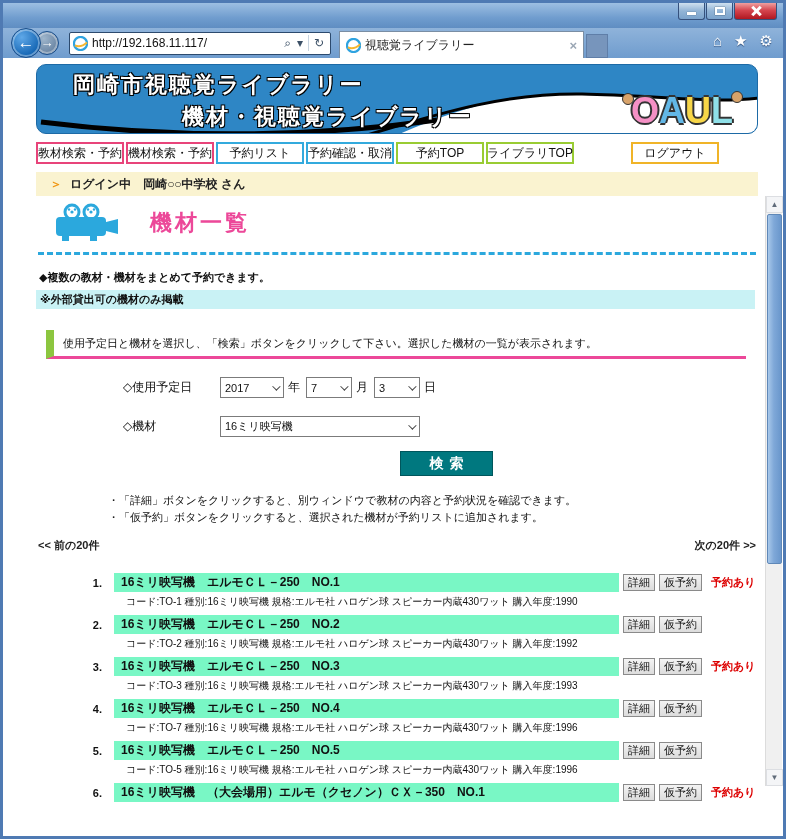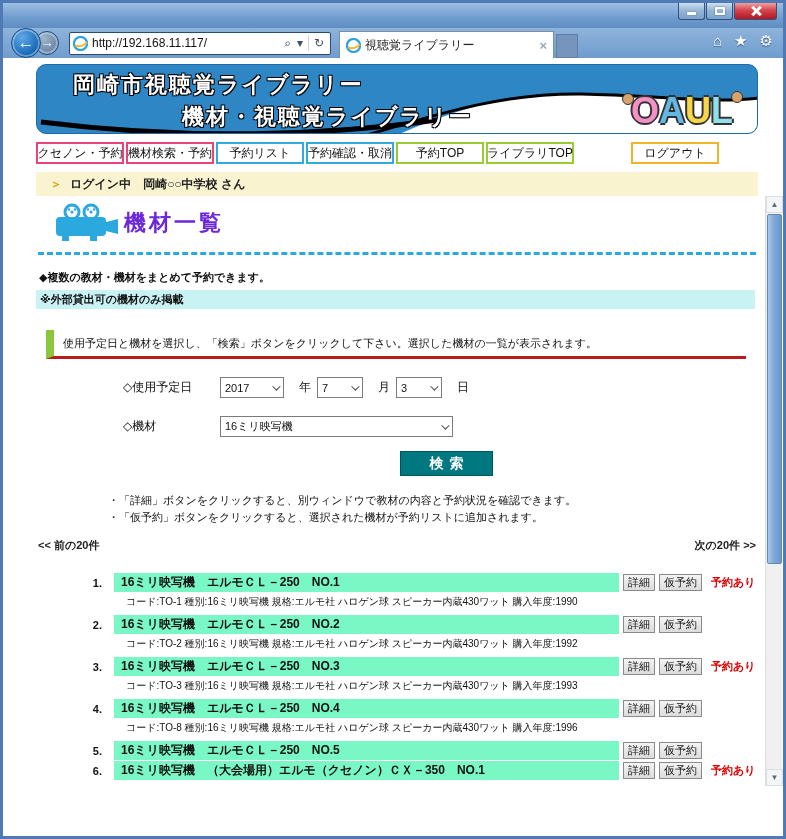--- a/index.html
+++ b/index.html
@@ -27,21 +27,21 @@
                 border:1px solid #1a4f8c; box-shadow:0 0 0 2px rgba(255,255,255,.35) inset;
                 color:#fff; font-size:17px; line-height:27px; text-align:center; margin-left:8px; z-index:2; }
   .nav-circle.fwd { width:24px; height:24px; background:radial-gradient(circle at 35% 30%,#9fb6cc,#6b86a4 70%);
                     font-size:13px; line-height:22px; margin-left:-6px; z-index:1; }
   .addressbar { width:262px; height:23px; background:#fff; border:1px solid #2c4a6e; border-radius:2px;
                 margin-left:10px; display:flex; align-items:center; padding:0 3px; }
   .addressbar .url { flex:1; font-size:12px; color:#111; white-space:nowrap; overflow:hidden; }
   .mini-ie { width:15px; height:15px; margin-right:4px; flex:none; }
   .icon-small { font-size:12px; color:#3c5066; margin:0 3px; }
   .addr-sep { width:1px; height:16px; background:#c8d4e0; margin:0 2px; }
-  .tab { width:215px; height:27px; background:#fff; border:1px solid #7a8ea4; border-bottom:none;
+  .tab { width:245px; height:27px; background:#fff; border:1px solid #7a8ea4; border-bottom:none;
          margin-left:8px; margin-top:3px; align-self:flex-end; display:flex; align-items:center; padding:0 6px; }
   .tab-title { flex:1; font-size:12px; color:#222; white-space:nowrap; overflow:hidden; }
   .tab-close { color:#9aa6b4; font-size:13px; font-weight:bold; }
   .tab-ghost { width:22px; height:24px; background:#7795bc; border:1px solid #5f7ea8; align-self:flex-end; margin-left:2px; }
   .navbar-right { position:absolute; right:10px; top:4px; display:flex; gap:12px; color:#fff; font-size:15px;
                   text-shadow:0 1px 1px #30507c; }
 
   .menubar { height:25px; background:#f8f9fb; border-bottom:1px solid #d8dde4; display:flex; align-items:center;
              padding-left:10px; gap:24px; font-size:12px; color:#111; }
 
@@ -71,34 +71,34 @@
   .nav-btn.logout { margin-left:55px; }
 
   
   .loginbar { width:722px; height:24px; background:#faf3d0; margin-top:8px; display:flex; align-items:center;
               font-size:12px; font-weight:bold; color:#222; padding-left:14px; }
   .login-arrow { color:#f09510; margin-right:8px; font-weight:bold; }
 
   
   .frame { margin-top:6px; width:722px; }
   .pagehead { display:flex; align-items:center; margin-left:12px; height:42px; }
-  .page-title { font-size:22px; font-weight:bold; color:#6d28d9; letter-spacing:3px; }
+  .page-title { font-size:22px; font-weight:bold; color:#ec4899; letter-spacing:3px; margin-left:26px; }
   .dashrule { border:none; border-top:3px dashed #2ba8dd; margin:8px 2px 0 2px; }
   .notice1 { font-size:11px; font-weight:bold; color:#111; margin:15px 0 0 3px; }
   .notice2 { font-size:11px; font-weight:bold; color:#111; background:#c9f2f5; margin-top:5px;
              padding:2px 0 2px 4px; width:719px; }
-  .instruction { margin:21px 0 6px 10px; width:700px; border-left:8px solid #8cc63f; border-bottom:3px solid #b91c1c;
+  .instruction { margin:21px 0 6px 10px; width:700px; border-left:8px solid #8cc63f; border-bottom:3px solid #ec4899;
                  padding:6px 0 5px 9px; font-size:11px; color:#111; }
   .formrow { display:flex; align-items:center; margin-left:87px; margin-top:18px; font-size:12px; color:#111; }
   .form-label { width:97px; }
   .sel { height:21px; background:#fff; border:1px solid #7b7b7b; display:inline-flex; align-items:center;
-         font-size:11px; color:#111; padding-left:4px; position:relative; margin-right:13px; }
+         font-size:11px; color:#111; padding-left:4px; position:relative; margin-right:2px; }
   .sel .chev { margin-left:auto; margin-right:5px; width:6px; height:6px; border-right:1px solid #444;
                border-bottom:1px solid #444; transform:rotate(45deg) translateY(-2px); }
-  .sel-year { width:64px; } .sel-md { width:46px; } .sel-equip { width:233px; }
+  .sel-year { width:64px; } .sel-md { width:46px; } .sel-equip { width:200px; }
   .unit { margin:0 6px 0 2px; }
   .search-btn { display:block; margin:14px 0 0 364px; width:93px; height:25px; background:#00787f; color:#fff;
                 border:1px solid #00565c; font-size:14px; font-weight:bold; letter-spacing:6px; 
                 line-height:23px; padding-left:6px; }
   .notes { margin:16px 0 0 72px; font-size:11px; color:#111; line-height:17px; }
   .pager { display:flex; justify-content:space-between; font-size:11px; font-weight:bold; color:#222;
            margin:12px 2px 20px 2px; }
 
   
   .item { margin-left:40px; margin-bottom:1px; }
@@ -186,21 +186,21 @@
           <span class="critter" style="position:static;margin:0 -3px 26px 0;"></span>
           <span class="logo-letter" style="color:#f590c5">O</span>
           <span class="logo-letter" style="color:#62b7e6">A</span>
           <span class="logo-letter" style="color:#f7d648">U</span>
           <span class="logo-letter" style="color:#8fe0e8">L</span>
           <span class="critter" style="position:static;margin:0 0 28px -2px;"></span>
         </div>
       </div>
 
       <div class="navrow">
-        <div class="nav-btn c-pink">クセノン・予約</div>
+        <div class="nav-btn c-pink">教材検索・予約</div>
         <div class="nav-btn c-pink">機材検索・予約</div>
         <div class="nav-btn c-blue">予約リスト</div>
         <div class="nav-btn c-blue">予約確認・取消</div>
         <div class="nav-btn c-green">予約TOP</div>
         <div class="nav-btn c-green">ライブラリTOP</div>
         <div class="nav-btn c-orange logout">ログアウト</div>
       </div>
 
       <div class="loginbar">
         <span class="login-arrow">＞</span>
@@ -303,30 +303,31 @@
           <div class="item-detail">コード:TO-3 種別:16ミリ映写機 規格:エルモ社 ハロゲン球 スピーカー内蔵430ワット 購入年度:1993</div>
         </div>
 
         <div class="item">
           <div class="item-top">
             <span class="item-no">4.</span>
             <div class="item-bar">16ミリ映写機　エルモＣＬ－250　NO.4</div>
             <button class="btn-s">詳細</button>
             <button class="btn-s">仮予約</button>
           </div>
-          <div class="item-detail">コード:TO-8 種別:16ミリ映写機 規格:エルモ社 ハロゲン球 スピーカー内蔵430ワット 購入年度:1996</div>
+          <div class="item-detail">コード:TO-7 種別:16ミリ映写機 規格:エルモ社 ハロゲン球 スピーカー内蔵430ワット 購入年度:1996</div>
         </div>
 
         <div class="item">
           <div class="item-top">
             <span class="item-no">5.</span>
             <div class="item-bar">16ミリ映写機　エルモＣＬ－250　NO.5</div>
             <button class="btn-s">詳細</button>
             <button class="btn-s">仮予約</button>
           </div>
+          <div class="item-detail">コード:TO-5 種別:16ミリ映写機 規格:エルモ社 ハロゲン球 スピーカー内蔵430ワット 購入年度:1996</div>
         </div>
 
         <div class="item">
           <div class="item-top">
             <span class="item-no">6.</span>
             <div class="item-bar">16ミリ映写機　（大会場用）エルモ（クセノン）ＣＸ－350　NO.1</div>
             <button class="btn-s">詳細</button>
             <button class="btn-s">仮予約</button>
             <span class="flag">予約あり</span>
           </div>

